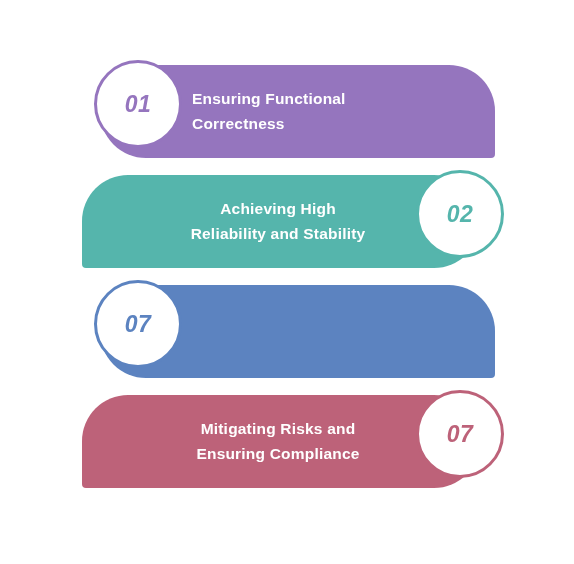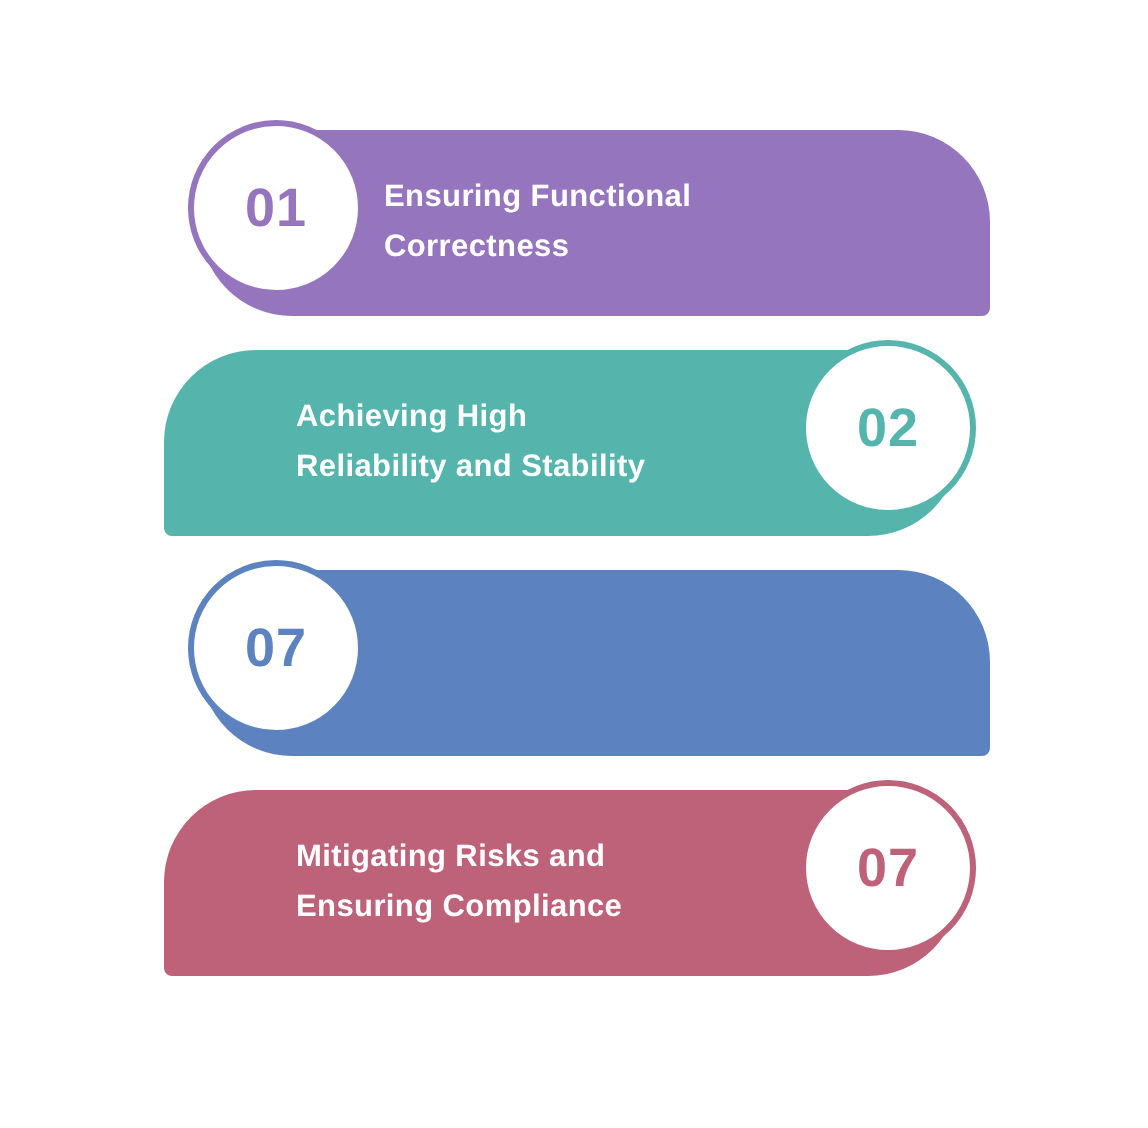--- a/index.html
+++ b/index.html
@@ -80,50 +80,51 @@
     content: "";
     position: absolute;
     top: 3px; left: 3px; right: 3px; bottom: 3px;
     border-radius: 50%;
     border: 4px solid #ffffff;
     background: #ffffff;
     box-sizing: border-box;
   }
 
   .step-row.left-badge  .badge { left: 94px; }
-  .step-row.right-badge .badge { left: 400px; }
+  .step-row.right-badge .badge { left: 416px; }
 
   .badge-number {
     position: relative;
     z-index: 2;
-    font-size: 27px;
+    font-size: 23px;
     font-weight: bold;
     letter-spacing: 0.5px;
     color: currentColor;
     line-height: 1;
+    font-style: italic;
   }
 
   
   .label {
     position: absolute;
     top: 10px;
     height: 93px;
     display: flex;
     flex-direction: column;
     justify-content: center;
     color: #ffffff;
     font-size: 15.5px;
     font-weight: bold;
     line-height: 1.55;
     letter-spacing: 0.2px;
     white-space: pre-line;
   }
 
   .step-row.left-badge  .label { left: 192px; width: 290px; text-align: left; }
-  .step-row.right-badge .label { left: 148px; width: 260px; text-align: left; }
+  .step-row.right-badge .label { left: 148px; width: 260px; text-align: center; }
 </style>
 </head>
 <body style="background: rgb(255, 255, 255);">
 
 <div id="infographic">
 
   <div class="step-row r1 left-badge">
     <div class="bar" style="background: rgb(149, 117, 190);"></div>
     <div class="badge" style="color: rgb(149, 117, 190);">
       <span class="badge-number">01</span>

